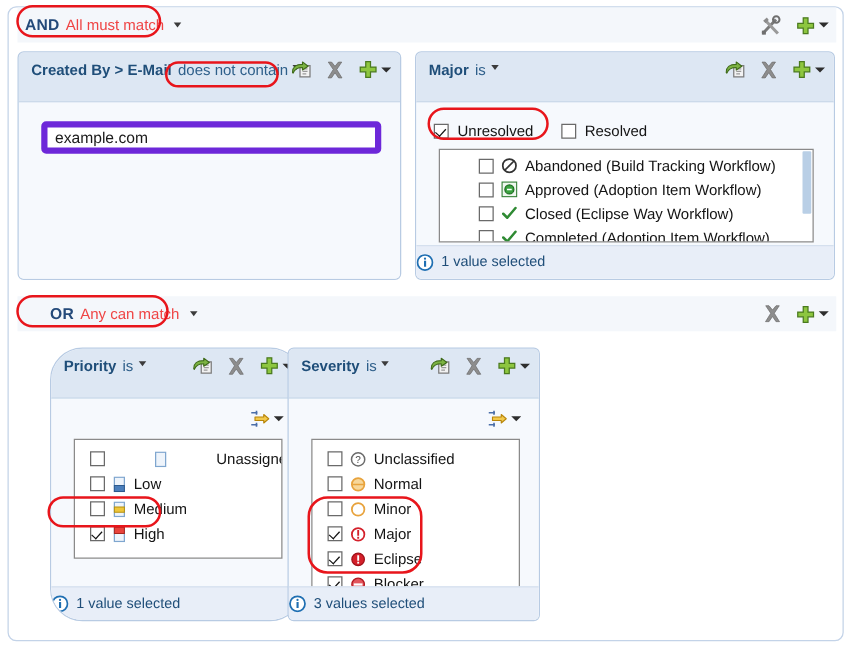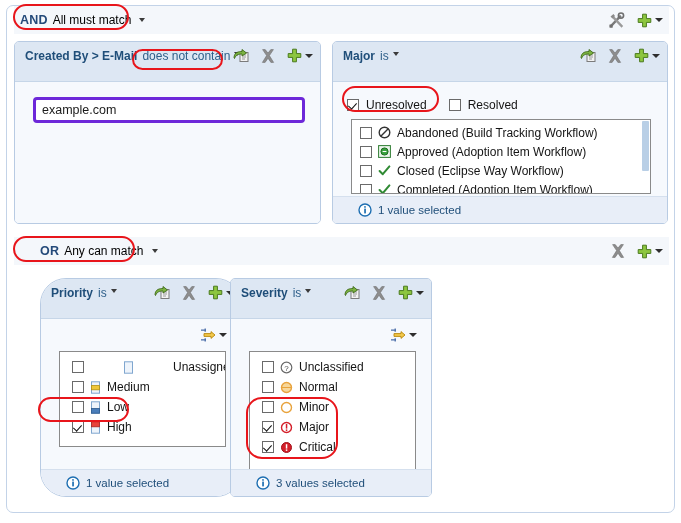--- a/index.html
+++ b/index.html
@@ -31,21 +31,21 @@
     box-sizing:border-box;
     display:flex;align-items:center;
     background:#f4f7fb;
   }
   .grp-label{
     display:flex;align-items:baseline;gap:5px;
     padding:0 6px;
     white-space:nowrap;
   }
   .grp-op{font-weight:bold;font-size:12.5px;color:#244a7a;letter-spacing:.2px;}
-  .grp-txt{font-size:12px;color:#000000;}
+  .grp-txt{font-size:12px;color:#ef4444;}
   .caret{
     display:inline-block;width:0;height:0;
     border-left:3.5px solid transparent;
     border-right:3.5px solid transparent;
     border-top:4px solid #3b3b3b;
     margin-left:3px;position:relative;top:-2px;
   }
   .grp-right{
     position:absolute;right:6px;top:0;height:28px;
     display:flex;align-items:center;gap:12px;
@@ -86,29 +86,29 @@
   }
   .panel-body{
     position:relative;
     background:#f6f9fd;
   }
   .panel-foot{
     position:absolute;left:0;right:0;bottom:0;height:26px;
     background:#e8eef8;
     border-top:1px solid #d5e0ee;
     display:flex;align-items:center;
-    padding-left:25px;gap:6px;
+    padding-left:0;gap:6px;
     color:#1f4e79;font-size:11.5px;
   }
 
   
   .txt-input{
     position:absolute;
     box-sizing:border-box;
-    border:3px solid #6d28d9;
+    border:5px solid #6d28d9;
     border-radius:4px;
     background:#ffffff;
     font-family:"Liberation Sans","DejaVu Sans",sans-serif;
     font-size:12.5px;
     color:#1a1a1a;
     padding:0 6px;
     outline:none;
   }
 
   
@@ -272,21 +272,21 @@
       <div class="row">
         <span class="cb checked"></span>
         <span class="lbl">Unresolved</span>
       </div>
       <div class="row">
         <span class="cb"></span>
         <span class="lbl">Resolved</span>
       </div>
     </div>
 
-    <div class="listbox" style="left:18px;top:37px;width:300px;height:75px;">
+    <div class="listbox" style="left:18px;top:37px;width:300px;height:75px;padding-left:23px;">
       <div class="list-inner">
         <div class="row">
           <span class="cb"></span>
           <span class="ico">
             <svg width="13" height="13" viewBox="0 0 13 13">
               <circle cx="6.5" cy="6.5" r="5.3" fill="none" stroke="#333" stroke-width="1.4"></circle>
               <line x1="2.8" y1="10.2" x2="10.2" y2="2.8" stroke="#333" stroke-width="1.4"></line>
             </svg>
           </span>
           <span class="lbl">Abandoned (Build Tracking Workflow)</span>
@@ -407,34 +407,34 @@
               <rect x="1.5" y="0.8" width="8" height="11.4" fill="#eef4fb" stroke="#7fa6cf" stroke-width="1"></rect>
             </svg>
           </span>
           <span class="lbl">Unassigned</span>
         </div>
         <div class="row" style="height:20px;">
           <span class="cb"></span>
           <span class="ico">
             <svg width="11" height="13" viewBox="0 0 11 13">
               <rect x="1.5" y="0.8" width="8" height="11.4" fill="#eef4fb" stroke="#7fa6cf" stroke-width="1"></rect>
-              <rect x="1.5" y="4.6" width="8" height="4.2" fill="#eec63a" stroke="#b38f10" stroke-width="0.8"></rect>
-            </svg>
-          </span>
-          <span class="lbl">Medium</span>
+              <rect x="1.5" y="7.4" width="8" height="4.8" fill="#4a7ebb" stroke="#2d5a8e" stroke-width="0.8"></rect>
+            </svg>
+          </span>
+          <span class="lbl">Low</span>
         </div>
         <div class="row" style="height:20px;">
           <span class="cb"></span>
           <span class="ico">
             <svg width="11" height="13" viewBox="0 0 11 13">
               <rect x="1.5" y="0.8" width="8" height="11.4" fill="#eef4fb" stroke="#7fa6cf" stroke-width="1"></rect>
-              <rect x="1.5" y="7.4" width="8" height="4.8" fill="#4a7ebb" stroke="#2d5a8e" stroke-width="0.8"></rect>
-            </svg>
-          </span>
-          <span class="lbl">Low</span>
+              <rect x="1.5" y="4.6" width="8" height="4.2" fill="#eec63a" stroke="#b38f10" stroke-width="0.8"></rect>
+            </svg>
+          </span>
+          <span class="lbl">Medium</span>
         </div>
         <div class="row" style="height:20px;">
           <span class="cb checked"></span>
           <span class="ico">
             <svg width="11" height="13" viewBox="0 0 11 13">
               <rect x="1.5" y="0.8" width="8" height="11.4" fill="#eef4fb" stroke="#7fa6cf" stroke-width="1"></rect>
               <rect x="1.5" y="0.8" width="8" height="5" fill="#e8433c" stroke="#a6261f" stroke-width="0.8"></rect>
             </svg>
           </span>
           <span class="lbl">High</span>
@@ -538,21 +538,31 @@
         </div>
         <div class="row" style="height:20px;">
           <span class="cb checked"></span>
           <span class="ico">
             <svg width="13" height="13" viewBox="0 0 13 13">
               <circle cx="6.5" cy="6.5" r="5" fill="#d4202a" stroke="#a00f18" stroke-width="1"></circle>
               <rect x="5.8" y="3.2" width="1.5" height="4.4" fill="#ffffff"></rect>
               <rect x="5.8" y="8.4" width="1.5" height="1.5" fill="#ffffff"></rect>
             </svg>
           </span>
-          <span class="lbl">Critical</span>
+          <span class="lbl">Eclipse</span>
+        </div>
+        <div class="row" style="height:20px;">
+          <span class="cb checked"></span>
+          <span class="ico">
+            <svg width="13" height="13" viewBox="0 0 13 13">
+              <circle cx="6.5" cy="6.5" r="5" fill="#e2555c" stroke="#b4161e" stroke-width="1.1"></circle>
+              <rect x="3" y="5.7" width="7" height="1.8" fill="#ffffff"></rect>
+            </svg>
+          </span>
+          <span class="lbl">Blocker</span>
         </div>
       </div>
     </div>
   </div>
   <div class="panel-foot">
     <span class="ico">
       <svg width="14" height="14" viewBox="0 0 14 14">
         <circle cx="7" cy="7" r="6" fill="#ffffff" stroke="#1f6fb2" stroke-width="1.4"></circle>
         <circle cx="7" cy="3.9" r="0.9" fill="#1f6fb2"></circle>
         <rect x="6.2" y="5.6" width="1.7" height="4.8" fill="#1f6fb2"></rect>

